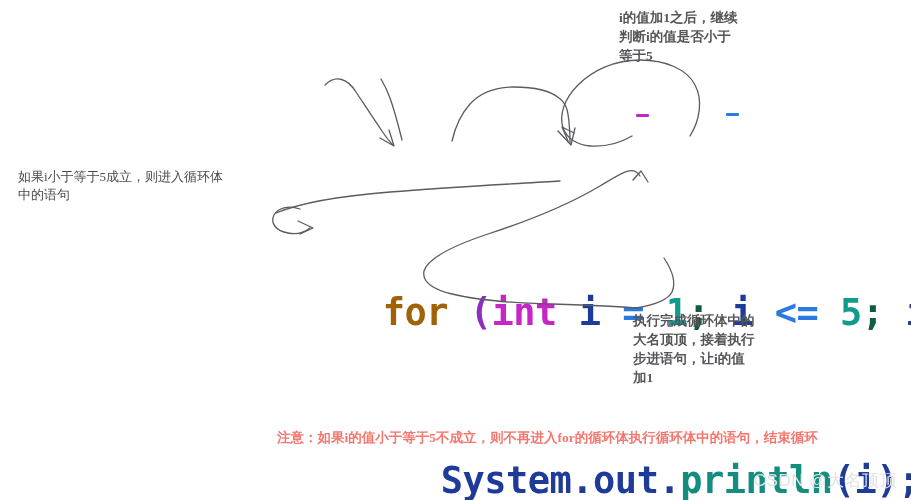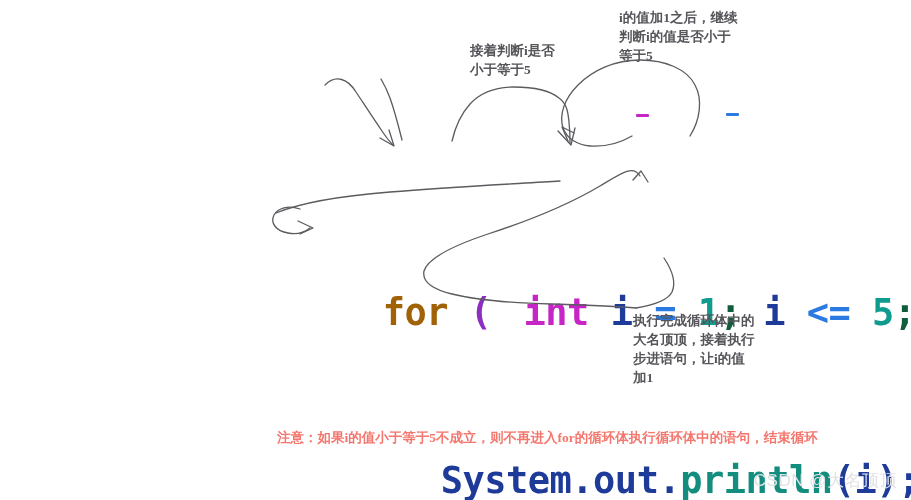--- a/index.html
+++ b/index.html
@@ -45,21 +45,21 @@
     white-space: pre;
     font-weight: 700;
     letter-spacing: -0.5px;
   }
   #code .line { display: block; height: 56px; }
   #code .indent { display: inline-block; width: 58px; }
 
   .tok { display: inline; }
   .t-kw      { color: #a16207; }       
   .t-paren-m { color: #8c2fbf; }       
-  .t-type    { color: #c626c6; margin-left: 32px; }       
+  .t-type    { color: #c626c6; }       
   .t-var     { color: #1f3b99; }       
   .t-op      { color: #2a7ae2; }       
   .t-num     { color: #0f9b8e; }       
   .t-semi    { color: #0f5d3a; }       
   .t-plain   { color: #1f3b99; }       
   .t-method  { color: #138d7e; }       
 
   
   .dash {
     position: absolute;
@@ -137,27 +137,27 @@
       <path d="M298,221 L313,228 L300,234"></path>
       <path d="M276,213 C300,203 340,196 390,192 C452,187 512,184 560,181"></path>
 
       <path d="M636,308 C616,306 586,305 552,304 C512,303 476,300 452,294 C432,289 422,281 424,271 C428,258 452,246 488,234 C528,221 568,205 600,186 C620,174 633,164 640,176"></path>
       <path d="M633,180 L641,171 L648,182"></path>
       <path d="M636,308 C654,305 668,300 672,292 C676,283 672,270 664,258"></path>
     </g>
   </svg>
 
 
-  <div class="note" style="left:470px; top:41px;">接着判断i是否
-小于等于5</div>
 
   <div class="note" style="left:619px; top:8px;">i的值加1之后，继续
 判断i的值是否小于
 等于5</div>
 
+  <div class="note note-left" style="left:18px; top:168px;">如果i小于等于5成立，则进入循环体
+中的语句</div>
 
   <div class="note" style="left:633px; top:311px;">执行完成循环体中的
 大名顶顶，接着执行
 步进语句，让i的值
 加1</div>
 
   <div id="caution">注意：如果i的值小于等于5不成立，则不再进入for的循环体执行循环体中的语句，结束循环</div>
 
   <div id="watermark">CSDN @大名顶顶</div>
 

